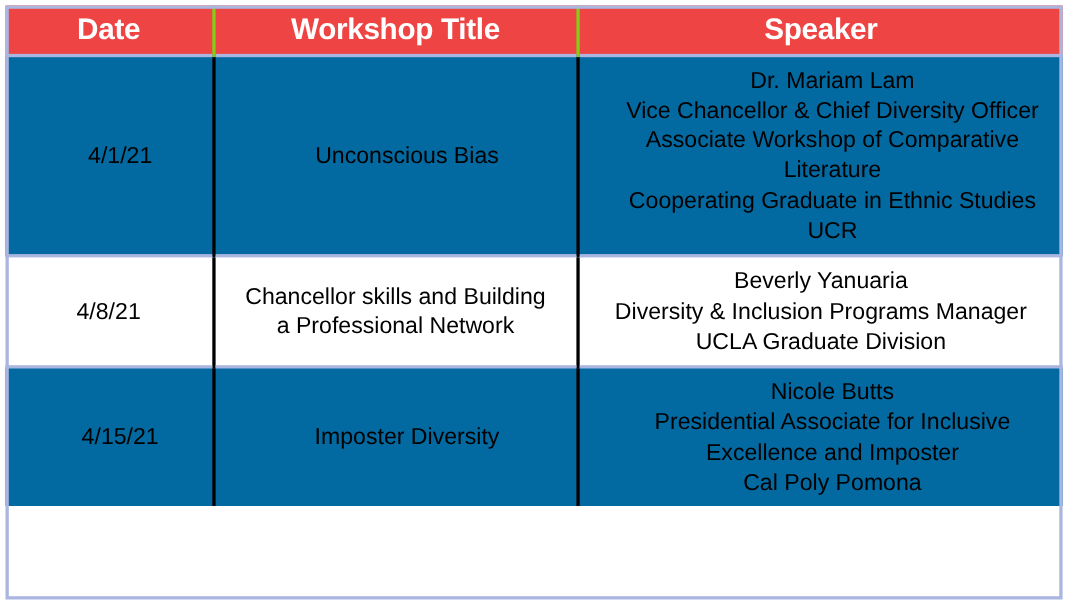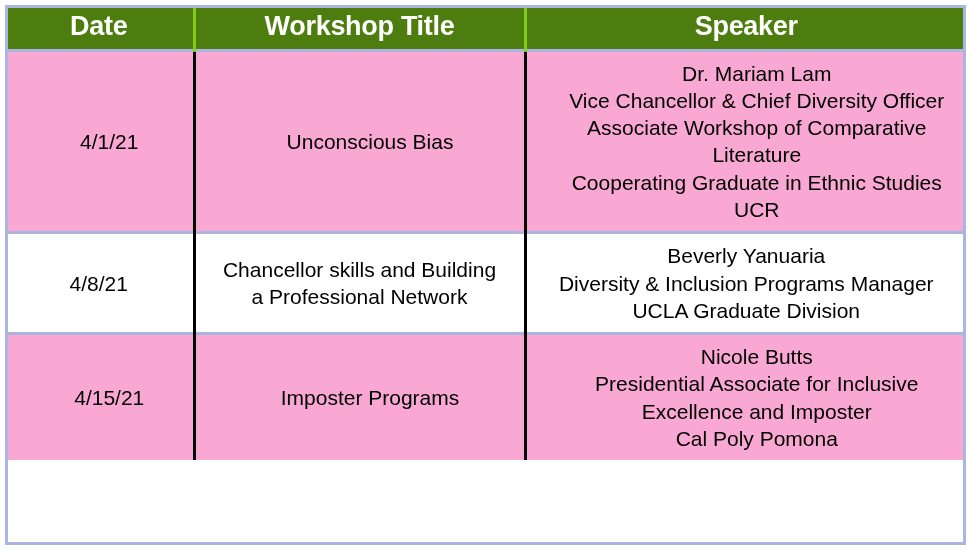--- a/index.html
+++ b/index.html
@@ -33,21 +33,21 @@
     background: #ffffff;
   }
 
   
   .col-date      { width: 189px; }
   .col-title     { width: 331px; }
   .col-speaker   { width: 441px; }
 
   
   .schedule-table thead th {
-    background: #4d7c0f;
+    background: #ef4444;
     color: #ffffff;
     font-size: 27px;
     font-weight: bold;
     letter-spacing: -0.3px;
     height: 45px;
     padding: 0;
     text-align: center;
     vertical-align: middle;
     border: none;
     box-sizing: border-box;
@@ -64,21 +64,21 @@
     font-size: 21px;
     line-height: 1.30;
     color: #000000;
     border-top: 3px solid #aab6e0;
     box-sizing: border-box;
   }
   .schedule-table tbody td.sep-left {
     border-left: 3px solid #000000;
   }
   .schedule-table tbody tr.row-shaded td {
-    background: #f9a8d4;
+    background: #0369a1;
     padding-left: 27px;
   }
   .schedule-table tbody tr.row-plain td {
     background: #ffffff;
   }
 
   
   .table-frame {
     position: absolute;
     left: 5px;
@@ -136,21 +136,21 @@
         <td class="sep-left cell-lines">
           <span>Beverly Yanuaria</span>
           <span>Diversity &amp; Inclusion Programs Manager</span>
           <span>UCLA Graduate Division</span>
         </td>
       </tr>
 
       <tr class="row-shaded">
         <td>4/15/21</td>
         <td class="sep-left cell-lines">
-          <span>Imposter Programs</span>
+          <span>Imposter Diversity</span>
         </td>
         <td class="sep-left cell-lines">
           <span>Nicole Butts</span>
           <span>Presidential Associate for Inclusive</span>
           <span>Excellence and Imposter</span>
           <span>Cal Poly Pomona</span>
         </td>
       </tr>
 
     </tbody>

